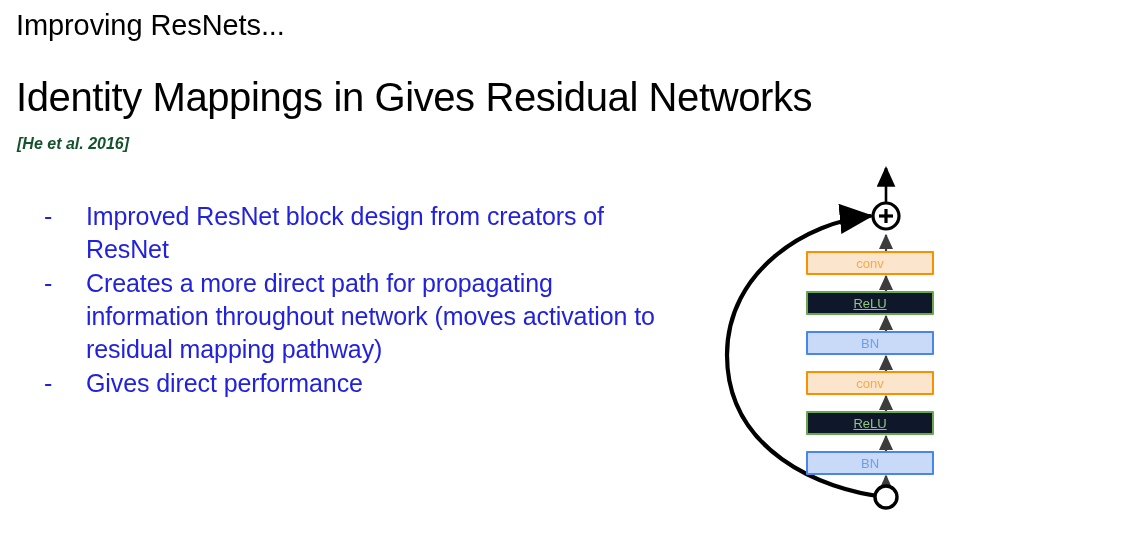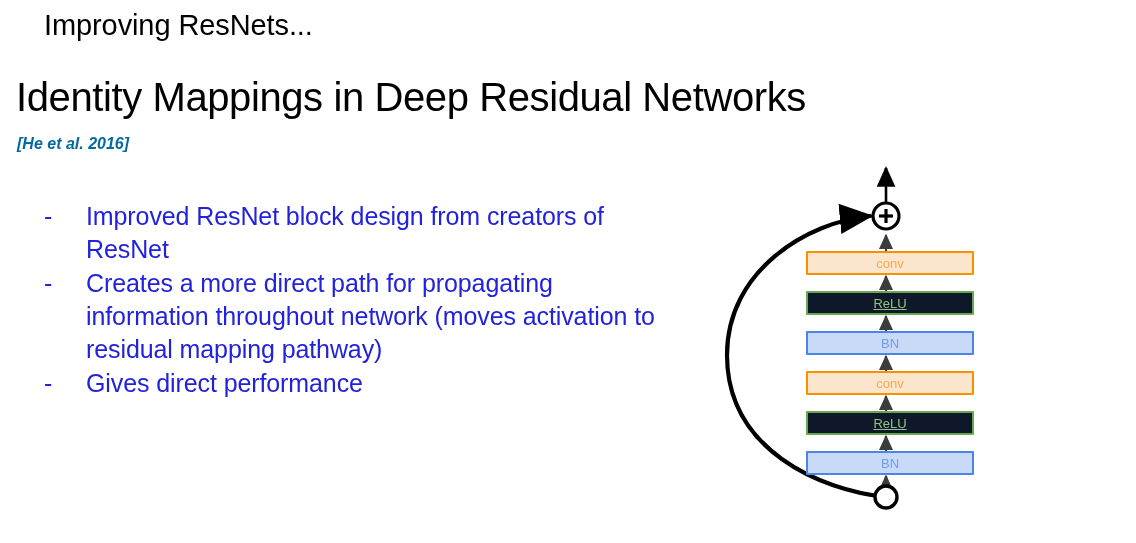--- a/index.html
+++ b/index.html
@@ -19,41 +19,40 @@
   
   .slide-kicker {
     position: absolute;
     left: 16px;
     top: 6px;
     font-size: 29px;
     line-height: 38px;
     color: #000000;
     white-space: nowrap;
     letter-spacing: -0.1px;
-    margin-left: 28px;
   }
   .slide-title {
     position: absolute;
     left: 16px;
     top: 72px;
     font-size: 40px;
     line-height: 50px;
     color: #000000;
     white-space: nowrap;
     letter-spacing: -0.4px;
   }
   .slide-citation {
     position: absolute;
     left: 17px;
     top: 134px;
     font-size: 16px;
     line-height: 20px;
     font-style: italic;
     font-weight: bold;
-    color: #0369a1;
+    color: #14532d;
     white-space: nowrap;
   }
 
   
   .bullet-list {
     position: absolute;
     left: 40px;
     top: 200px;
     width: 620px;
   }
@@ -84,21 +83,21 @@
     top: 160px;
     width: 330px;
     height: 380px;
   }
   .diagram svg {
     display: block;
   }
   .block-box {
     position: absolute;
     left: 106px;
-    width: 168px;
+    width: 128px;
     height: 24px;
     box-sizing: border-box;
     border-width: 2px;
     border-style: solid;
     border-radius: 1px;
     display: flex;
     align-items: center;
     justify-content: center;
     font-size: 13px;
     line-height: 13px;
@@ -118,21 +117,21 @@
     background: #C9DAF8;
     border-color: #4A86E8;
     color: #6D9EEB;
   }
 </style>
 </head>
 <body>
 
 <div class="slide-kicker">Improving ResNets...</div>
 
-<div class="slide-title">Identity Mappings in Deep Residual Networks</div>
+<div class="slide-title">Identity Mappings in Gives Residual Networks</div>
 
 <div class="slide-citation">[He et al. 2016]</div>
 
 <div class="bullet-list">
 
   <div class="bullet-item">
     <span class="bullet-marker">-</span>
     <span class="bullet-text">Improved ResNet block design from creators of ResNet</span>
   </div>
 

